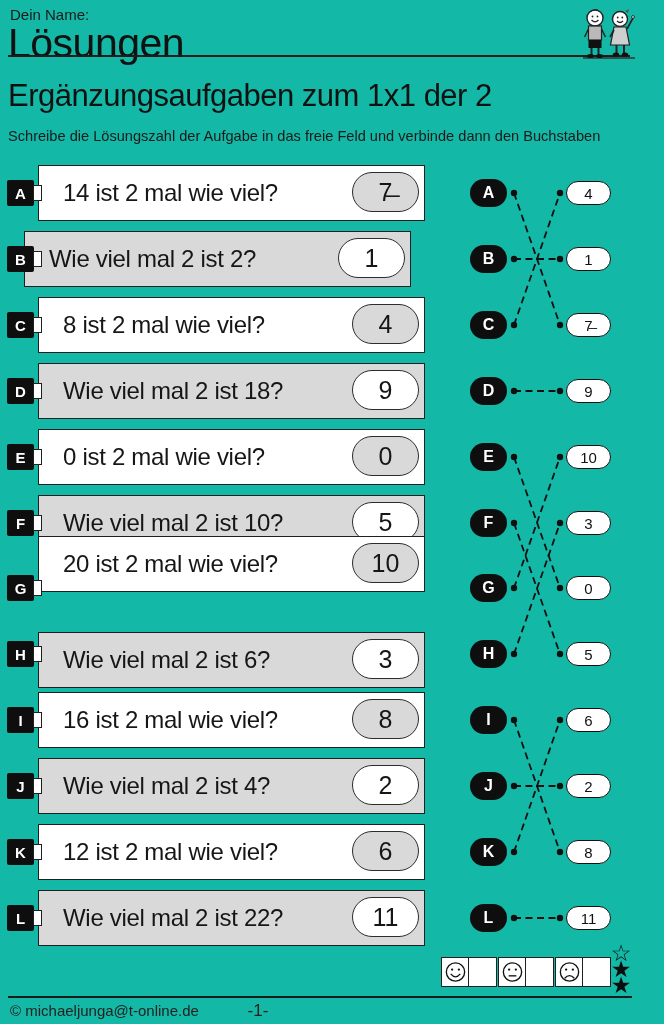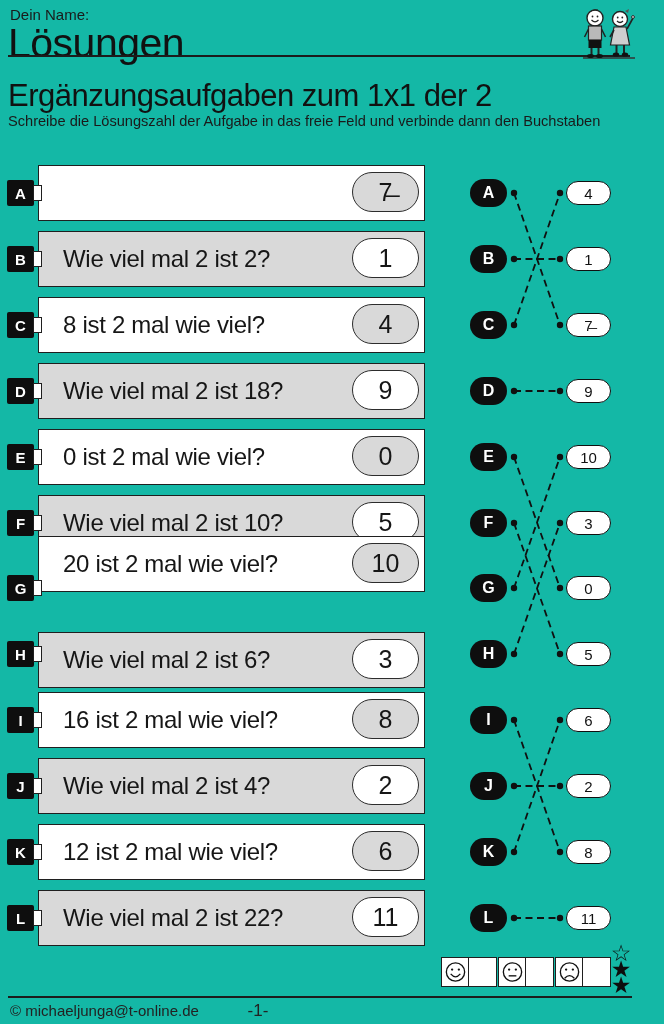--- a/index.html
+++ b/index.html
@@ -71,21 +71,21 @@
       <polygon points="32,21 44,21 47.5,39 28.5,39" fill="#cfcfcf" stroke="#222" stroke-width="1.2"></polygon>
       <line x1="32" y1="24" x2="28" y2="31" stroke="#222" stroke-width="1.6"></line>
       <line x1="34.5" y1="39" x2="34.5" y2="47" stroke="#222" stroke-width="2"></line>
       <line x1="42" y1="39" x2="42" y2="47" stroke="#222" stroke-width="2"></line>
       <ellipse cx="34" cy="48.5" rx="3.2" ry="2" fill="#111"></ellipse>
       <ellipse cx="43" cy="48.5" rx="3.2" ry="2" fill="#111"></ellipse>
     </svg>
   </div>
 
   <div class="abs ws-title" style="left:8px;top:78px;">Ergänzungsaufgaben zum 1x1 der 2</div>
-  <div class="abs instructions" style="left:8px;top:112px;">Schreibe die Lösungszahl der Aufgabe in das freie Feld und verbinde dann den Buchstaben</div>
+  <div class="abs instructions" style="left:8px;top:127px;">Schreibe die Lösungszahl der Aufgabe in das freie Feld und verbinde dann den Buchstaben</div>
 
   <svg id="lines" width="664" height="1024">
       <circle cx="514" cy="193" r="3.2" fill="#101010"></circle>
       <circle cx="514" cy="259" r="3.2" fill="#101010"></circle>
       <circle cx="514" cy="325" r="3.2" fill="#101010"></circle>
       <circle cx="560" cy="193" r="3.2" fill="#101010"></circle>
       <circle cx="560" cy="259" r="3.2" fill="#101010"></circle>
       <circle cx="560" cy="325" r="3.2" fill="#101010"></circle>
       <line x1="514" y1="193" x2="560" y2="325" stroke="#101010" stroke-width="1.8" stroke-dasharray="7 4.5"></line>
       <line x1="514" y1="259" x2="560" y2="259" stroke="#101010" stroke-width="1.8" stroke-dasharray="7 4.5"></line>
@@ -114,25 +114,26 @@
       <line x1="514" y1="720" x2="560" y2="852" stroke="#101010" stroke-width="1.8" stroke-dasharray="7 4.5"></line>
       <line x1="514" y1="786" x2="560" y2="786" stroke="#101010" stroke-width="1.8" stroke-dasharray="7 4.5"></line>
       <line x1="514" y1="852" x2="560" y2="720" stroke="#101010" stroke-width="1.8" stroke-dasharray="7 4.5"></line>
       <circle cx="514" cy="918" r="3.2" fill="#101010"></circle>
       <circle cx="560" cy="918" r="3.2" fill="#101010"></circle>
       <line x1="514" y1="918" x2="560" y2="918" stroke="#101010" stroke-width="1.8" stroke-dasharray="7 4.5"></line>
     </svg>
 
   <div id="rows">
       <div class="abs row-box" style="left: 38px; top: 165px; width: 387px; height: 56px;">
+        <div class="q">14 ist 2 mal wie viel?</div>
         <div class="ans gray" style="right: 5px; top: 6px; width: 67px; height: 40px;">7̶</div>
       </div>
       <div class="abs tab" style="left: 7px; top: 180px; width: 27px; height: 26px;">A</div>
       <div class="abs notch" style="left: 33px; top: 185px; width: 9px; height: 16px;"></div>
-      <div class="abs row-box shaded" style="left: 38px; top: 231px; width: 387px; height: 56px;">
+      <div class="abs row-box shaded" style="left: 24px; top: 231px; width: 387px; height: 56px;">
         <div class="q">Wie viel mal 2 ist 2?</div>
         <div class="ans" style="right: 5px; top: 6px; width: 67px; height: 40px;">1</div>
       </div>
       <div class="abs tab" style="left: 7px; top: 246px; width: 27px; height: 26px;">B</div>
       <div class="abs notch" style="left: 33px; top: 251px; width: 9px; height: 16px;"></div>
       <div class="abs row-box" style="left: 38px; top: 297px; width: 387px; height: 56px;">
         <div class="q">8 ist 2 mal wie viel?</div>
         <div class="ans gray" style="right: 5px; top: 6px; width: 67px; height: 40px;">4</div>
       </div>
       <div class="abs tab" style="left: 7px; top: 312px; width: 27px; height: 26px;">C</div>

